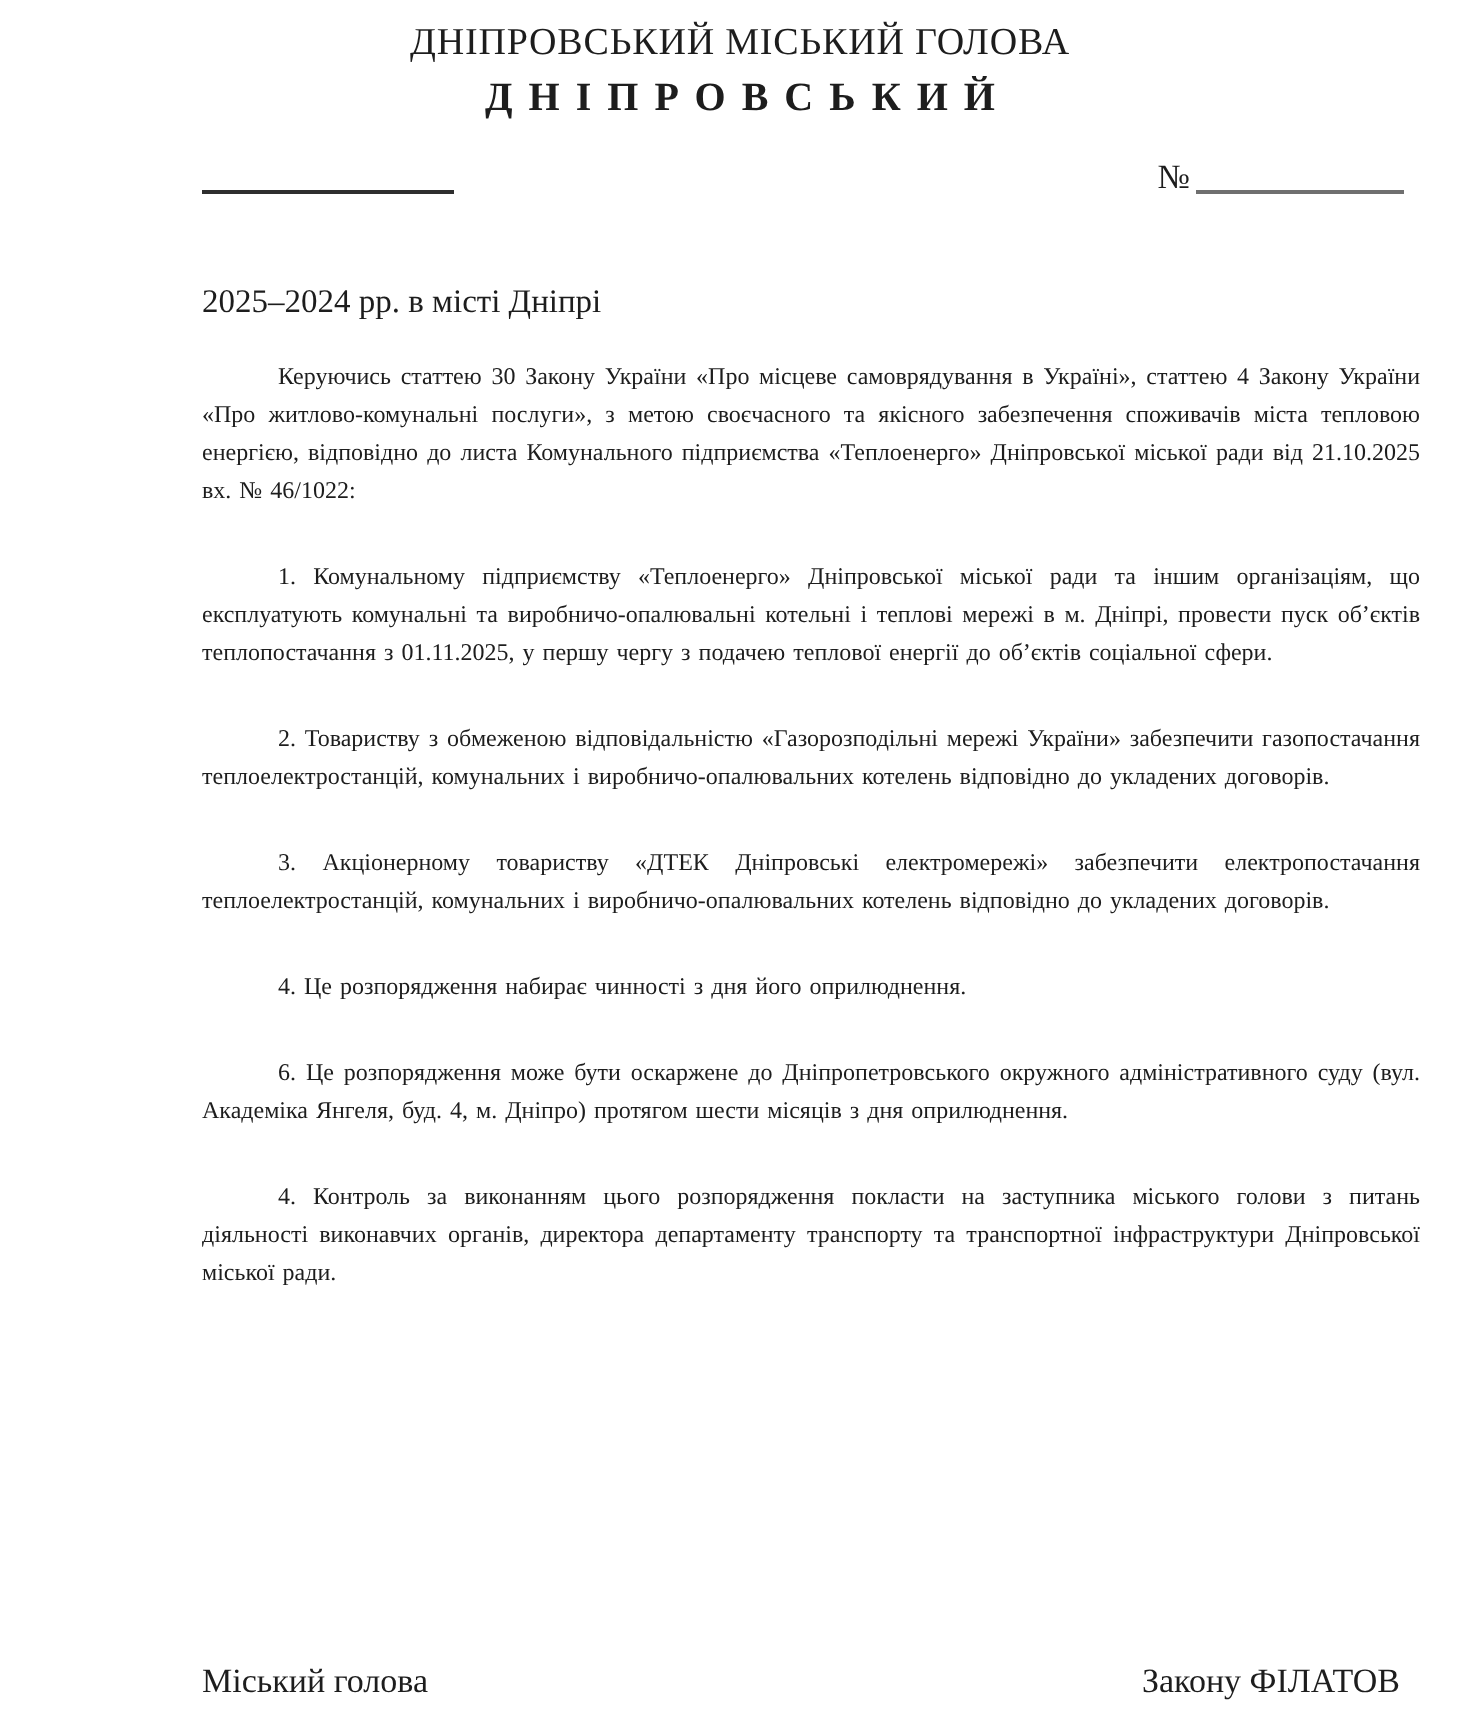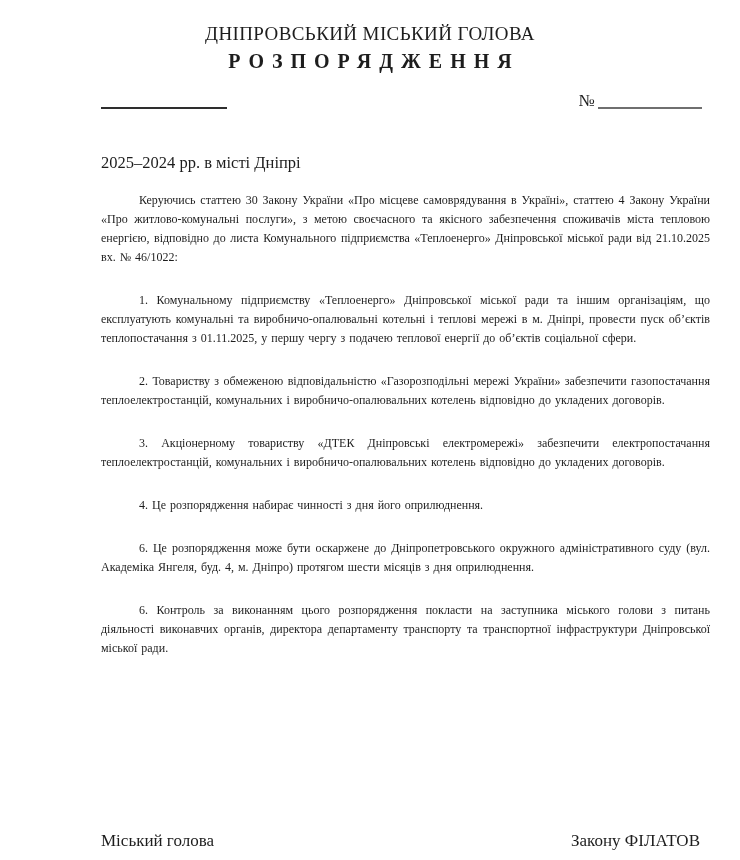--- a/index.html
+++ b/index.html
@@ -11,21 +11,21 @@
     position: relative;
     width: 740px;
     height: 860px;
     background: #ffffff;
     font-family: "Liberation Serif", "DejaVu Serif", serif;
     color: #1d1d1d;
     box-sizing: border-box;
     overflow: hidden;
   }
   .doc-header {
-    padding-top: 22px;
+    padding-top: 10px;
     text-align: center;
   }
   .issuer {
     font-size: 19px;
     letter-spacing: 0.4px;
     line-height: 23px;
   }
   .doctype {
     margin-top: 4px;
     font-size: 20px;
@@ -86,21 +86,21 @@
     text-align: right;
   }
 </style>
 </head>
 <body>
 
 <div class="page">
 
   <div class="doc-header">
     <div class="issuer">ДНІПРОВСЬКИЙ МІСЬКИЙ ГОЛОВА</div>
-    <div class="doctype">РОЗПОРЯДЖЕННЯ</div>
+    <div class="doctype">ДНІПРОВСЬКИЙ</div>
   </div>
 
   <div class="ref-row">
     <span class="date-blank"></span>
     <span class="num-area">
       <span>№</span>
       <span class="num-blank"></span>
     </span>
   </div>
 
@@ -108,21 +108,21 @@
     <div>2025–2024 рр. в місті Дніпрі</div>
   </div>
 
   <div class="doc-body">
     <p>Керуючись статтею 30 Закону України «Про місцеве самоврядування в Україні», статтею 4 Закону України «Про житлово-комунальні послуги», з метою своєчасного та якісного забезпечення споживачів міста тепловою енергією, відповідно до листа Комунального підприємства «Теплоенерго» Дніпровської міської ради від 21.10.2025 вх. № 46/1022:</p>
     <p>1. Комунальному підприємству «Теплоенерго» Дніпровської міської ради та іншим організаціям, що експлуатують комунальні та виробничо-опалювальні котельні і теплові мережі в м. Дніпрі, провести пуск об’єктів теплопостачання з 01.11.2025, у першу чергу з подачею теплової енергії до об’єктів соціальної сфери.</p>
     <p>2. Товариству з обмеженою відповідальністю «Газорозподільні мережі України» забезпечити газопостачання теплоелектростанцій, комунальних і виробничо-опалювальних котелень відповідно до укладених договорів.</p>
     <p>3. Акціонерному товариству «ДТЕК Дніпровські електромережі» забезпечити електропостачання теплоелектростанцій, комунальних і виробничо-опалювальних котелень відповідно до укладених договорів.</p>
     <p>4. Це розпорядження набирає чинності з дня його оприлюднення.</p>
     <p>6. Це розпорядження може бути оскаржене до Дніпропетровського окружного адміністративного суду (вул. Академіка Янгеля, буд. 4, м. Дніпро) протягом шести місяців з дня оприлюднення.</p>
-    <p>6. Контроль за виконанням цього розпорядження покласти на заступника міського голови з питань діяльності виконавчих органів, директора департаменту транспорту та транспортної інфраструктури Дніпровської міської ради.</p>
+    <p>4. Контроль за виконанням цього розпорядження покласти на заступника міського голови з питань діяльності виконавчих органів, директора департаменту транспорту та транспортної інфраструктури Дніпровської міської ради.</p>
   </div>
 
   <div class="signature-row">
     <span>Міський голова</span>
     <span>Закону ФІЛАТОВ</span>
   </div>
 
 </div>
 
 </body></html>

